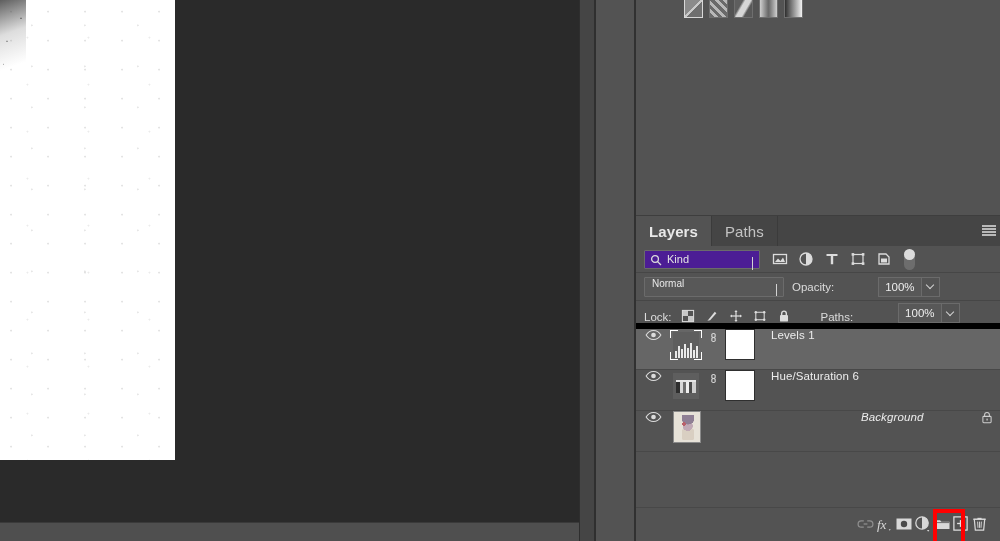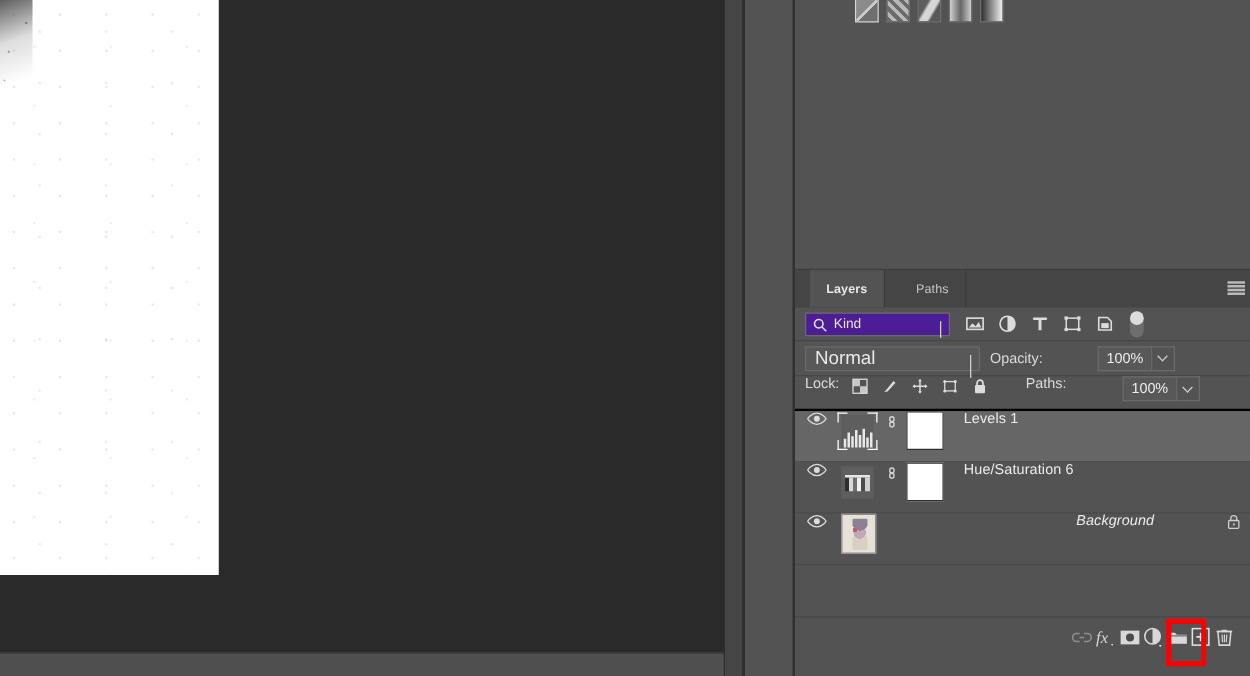--- a/index.html
+++ b/index.html
@@ -65,23 +65,22 @@
   
   #layers-panel {
     position:absolute; left:636px; top:215px; width:364px; height:326px;
     background:#535353;
     border-top:1px solid #3e3e3e;
   }
   
   #tab-bar { position:relative; height:30px; background:#454545; display:flex; align-items:stretch; }
   .tab {
     display:flex; align-items:center; padding:0 13px;
-    font-size:10px; color:#c3c3c3; letter-spacing:.1px;
+    font-size:15px; color:#c3c3c3; letter-spacing:.1px;
     border-right:1px solid #3b3b3b;
-    margin-left:12px;
   }
   .tab.active { background:#535353; color:#e8e8e8; font-weight:bold; }
   #tab-filler { flex:1; border-right:none; }
   #panel-menu-icon {
     position:absolute; right:4px; top:9px; width:14px; height:11px;
     display:flex; flex-direction:column; justify-content:space-between;
   }
   #panel-menu-icon i { display:block; height:1.6px; background:#b9b9b9; }
 
   
@@ -101,38 +100,38 @@
   .filter-icons { display:flex; align-items:center; gap:10px; margin-left:12px; }
   .fi { width:16px; height:16px; color:#dcdcdc; display:flex; align-items:center; justify-content:center; }
   #filter-toggle { margin-left:12px; width:11px; height:21px; border-radius:6px; background:#6d6d6d; position:relative; }
   #filter-toggle::after { content:''; position:absolute; left:0; top:0; width:11px; height:11px; border-radius:50%; background:#dcdcdc; }
 
   
   #blend-row { height:28px; display:flex; align-items:center; padding:0 8px; gap:8px; border-bottom:1px solid #464646; }
   #blend-select {
     position:relative; width:140px; height:20px; background:#585858;
     border:1px solid #6b6b6b; border-radius:1px; display:flex; 
-    padding-left:7px; font-size:15px; color:#e8e8e8;
+    padding-left:7px; font-size:10px; color:#e8e8e8;
   }
   #blend-chev { position:absolute; right:6px; top:6px; }
   .field-label { font-size:11.5px; color:#dcdcdc; }
   .num-field {
     height:20px; background:#585858; border:1px solid #6b6b6b;
     display:flex; align-items:center; justify-content:center;
     font-size:11.5px; color:#ededed; padding:0 6px; min-width:40px;
   }
   .num-stepper {
     height:20px; width:18px; background:#535353; border:1px solid #6b6b6b; border-left:none;
     display:flex; align-items:center; justify-content:center;
   }
   .num-stepper .chev { width:6px; height:6px; border-width:1.2px; margin-top:-3px; }
   .numgrp { display:flex; align-items:center;margin-left:36px; }
 
   
-  #lock-row { height:28px; display:flex; align-items:flex-start; padding:0 8px; gap:9px; border-bottom:2px solid #000000; }
+  #lock-row { height:28px; display:flex; align-items:flex-end; padding:0 8px; gap:9px; border-bottom:6px solid #000000; }
   .lock-ico { width:15px; height:15px; color:#dcdcdc; display:flex; align-items:center; justify-content:center; }
 
   
   #layer-list { background:#535353; }
   .layer-row {
     position:relative; height:41px; display:flex; align-items:flex-start;
     border-bottom:1px solid #484848; background:#535353;
   }
   .layer-row.selected { background:#666666; }
   .eye {
@@ -166,21 +165,21 @@
   .link-icon { width:22px; display:flex; align-items:center; justify-content:center; color:#d6d6d6; }
   .mask-thumb { width:30px; height:31px; background:#ffffff; border:1px solid #2f2f2f; margin-left:1px; }
   .layer-name { flex:1; font-size:11.5px; color:#ececec; padding-left:16px; letter-spacing:.1px; }
   .layer-name.italic { font-style:italic; }
   .row-lock { width:26px; display:flex; align-items:center; justify-content:center; color:#cfcfcf; }
 
   #layer-list-empty { height:62px; background:#535353; border-bottom:1px solid #484848; }
 
   
   #layers-toolbar {
-    position:absolute; left:0; bottom:16px; width:364px; height:32px;
+    position:absolute; left:0; bottom:2px; width:364px; height:32px;
     background:#535353; border-top:1px solid #484848;
     display:flex; align-items:center; justify-content:flex-end; 
     padding-right:11px;
   }
   .tb-ico { width:19px; height:19px; color:#cdcdcd; display:flex; align-items:center; justify-content:center; position:relative; }
   .tb-ico.dim { color:#8f8f8f; }
   #new-layer-highlight {
     position:absolute; left:297px; bottom:-8px; width:32px; height:38px;
     border:4px solid #ff0000; pointer-events:none;
   }

